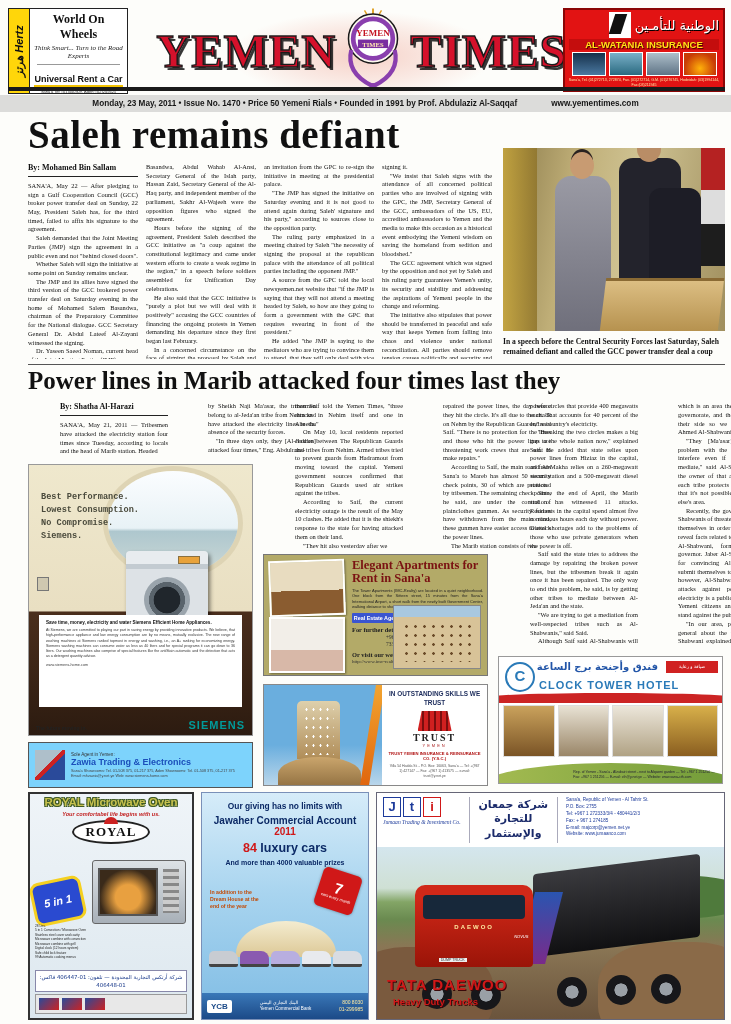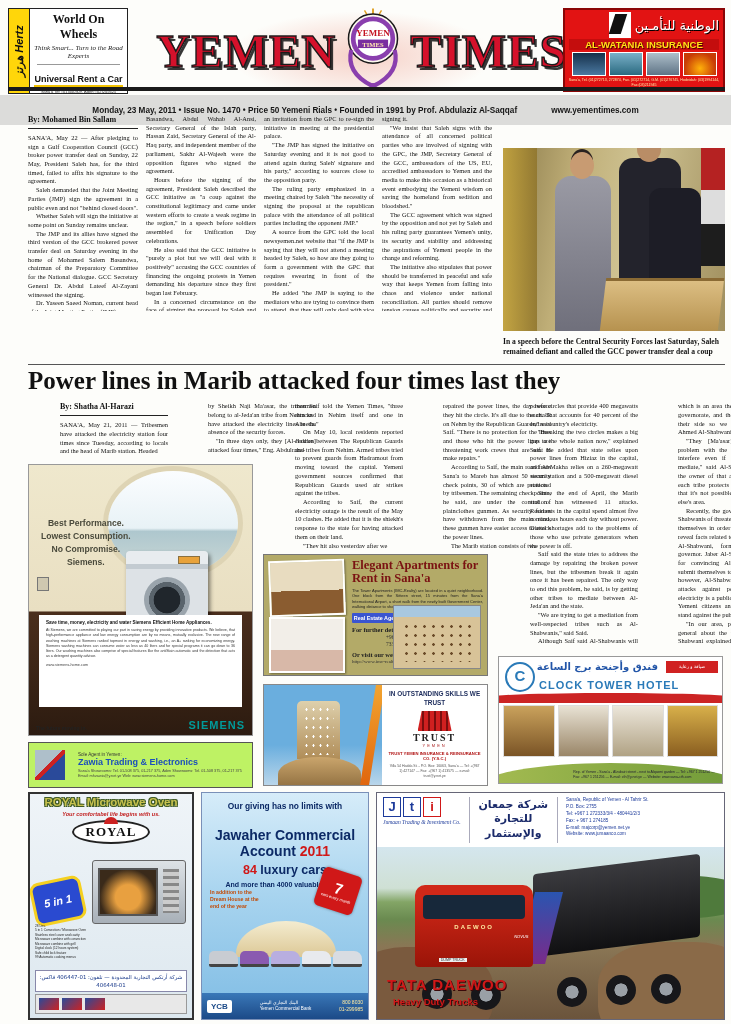--- a/index.html
+++ b/index.html
@@ -36,21 +36,21 @@
   .wt-en{margin:1px 4px;text-align:center;background:#c40d0d;color:#ffe316;font-family:"Liberation Sans",sans-serif;
          font-weight:bold;font-size:9.5px;text-shadow:1px 1px 0 #5a0000;}
   .wt-photos{display:flex;gap:3px;justify-content:center;margin-top:2px;}
   .wt-photos div{width:32px;height:22px;border:1px solid #fff;}
   .wt-p1{background:linear-gradient(180deg,#16304a,#4a78a0);}
   .wt-p2{background:linear-gradient(180deg,#7ab0c8,#2a6a80);}
   .wt-p3{background:linear-gradient(180deg,#aebfca,#5f7486);}
   .wt-p4{background:radial-gradient(circle at 50% 70%,#ffb10a,#c83c06 70%);}
   .wt-contact{font-size:3.6px;color:#ffe9a8;text-align:center;margin-top:2px;font-family:"Liberation Sans",sans-serif;line-height:1.35;padding:0 2px;}
 
-  .dateline{position:absolute;top:95px;left:0;right:0;height:30px;background:#dcdcda;display:flex;align-items:center;justify-content:center;
+  .dateline{position:absolute;top:95px;left:0;right:0;height:17px;background:#dcdcda;display:flex;align-items:center;justify-content:center;
             font-family:"Liberation Sans",sans-serif;font-weight:bold;font-size:8.2px;color:#161616;}
   .dateline .site{margin-left:34px;}
 
   
   .article1{position:absolute;top:115px;left:28px;right:6px;height:247px;}
   .article1 h1{margin:0 0 9px 0;font-size:39px;line-height:1;font-weight:bold;letter-spacing:.5px;}
   .a1-cols{display:flex;gap:8px;}
   .ncol{width:110px;flex:none;overflow:hidden;text-align:justify;font-size:6.4px;line-height:1.36;}
   .a1-cols .ncol{height:196px;}
   .ncol p{margin:0;text-indent:8px;}
@@ -78,38 +78,38 @@
   .g-cols .ncol{width:108px;margin-left:32px;}
   .g1 .ncol{height:56px;}
   .g2 .ncol{height:146px;}
   .g3 .ncol{height:246px;}
 
   
   .siemens-ad{position:relative;height:270px;margin-top:6px;border:1px solid #999;overflow:hidden;
      background:linear-gradient(180deg,#efe8cd 0%,#e9dfc2 54%,#4a2e1c 54.5%,#2c1b10 100%);}
   .sm-window{position:absolute;right:14px;top:6px;width:130px;height:104px;border-radius:50%;
      background:linear-gradient(180deg,#fbfdff 0%,#e8f2f6 55%,#aec7ce 58%,#cdd9d6 100%);box-shadow:0 0 0 5px #ded4b4;}
-  .sm-head{position:absolute;left:12px;top:52px;font-family:Liberation Sans, sans-serif;font-weight:bold;font-size:8.6px;line-height:1.5;color:#4a4a3c;text-align:center;}
+  .sm-head{position:absolute;left:12px;top:26px;font-family:Liberation Mono, monospace;font-weight:bold;font-size:8.6px;line-height:1.5;color:#4a4a3c;}
   .sm-machine{position:absolute;right:44px;top:86px;width:82px;height:92px;border-radius:4px;
      background:linear-gradient(180deg,#e8ecef 0 14%,#c3cbd1 14% 20%,#dde2e6 20% 100%);box-shadow:2px 3px 4px rgba(0,0,0,.5);}
   .sm-machine::before{content:"";position:absolute;left:18px;top:26px;width:46px;height:46px;border-radius:50%;
      background:radial-gradient(circle,#20262c 0 40%,#5a646c 42% 55%,#9aa4ac 56% 100%);}
   .sm-machine::after{content:"";position:absolute;right:8px;top:5px;width:20px;height:6px;background:#e8a23a;border:1px solid #8a7040;}
   .sm-cable1{position:absolute;left:22px;bottom:74px;width:120px;height:34px;border:2px solid #3f8f2b;border-radius:50%;border-top-color:transparent;transform:rotate(-6deg);}
   .sm-cable2{position:absolute;left:80px;bottom:58px;width:90px;height:26px;border:2px solid #357f24;border-radius:50%;border-bottom-color:transparent;transform:rotate(5deg);}
   .sm-socket{position:absolute;left:8px;top:112px;width:10px;height:12px;background:#cfc8b0;border:1px solid #777;}
   .sm-panel{position:absolute;left:10px;right:10px;top:150px;height:92px;background:#fff;padding:5px 7px;box-sizing:border-box;}
   .sm-panel-title{font-family:"Liberation Sans",sans-serif;font-weight:bold;font-size:4.6px;}
   .sm-panel-body{font-family:"Liberation Sans",sans-serif;font-size:3.6px;line-height:1.45;color:#333;margin-top:3px;text-align:justify;}
   .sm-web{font-family:"Liberation Sans",sans-serif;font-size:3.8px;margin-top:4px;color:#444;}
   .sm-bottom{position:absolute;left:7px;right:7px;bottom:4px;display:flex;justify-content:space-between;align-items:flex-end;}
   .sm-slogan{font-family:"Liberation Sans",sans-serif;font-size:5px;font-weight:bold;color:#222;}
   .sm-logo{font-family:"Liberation Sans",sans-serif;font-weight:bold;font-size:11px;color:#009a9a;letter-spacing:1px;}
 
-  .zawia{height:46px;margin-top:6px;border:1px solid #555;background:#bef264;display:flex;align-items:center;gap:13px;padding:0 6px;box-sizing:border-box;}
+  .zawia{height:46px;margin-top:6px;border:1px solid #555;background:#7dd3fc;display:flex;align-items:center;gap:6px;padding:0 6px;box-sizing:border-box;}
   .zw-logo{width:30px;height:30px;flex:none;background:linear-gradient(135deg,#aebfca 0 46%,#c22 46% 56%,#2a4a9a 56% 100%);}
   .zw-text{font-family:"Liberation Sans",sans-serif;line-height:1.3;}
   .zw-agent{font-size:4.6px;color:#333;}
   .zw-name{font-size:9px;font-weight:bold;color:#1b4fbb;}
   .zw-contact{font-size:3.8px;color:#444;}
 
   
   .apt-ad{position:relative;height:122px;margin-top:6px;border:1px solid #777;background:#b3aa68;overflow:hidden;padding:4px;box-sizing:border-box;}
   .apt-ph1,.apt-ph2{position:absolute;left:5px;width:72px;height:52px;border:2px solid #fff;box-shadow:1px 1px 2px rgba(0,0,0,.4);}
   .apt-ph1{top:5px;background:linear-gradient(180deg,#e8dcc0 0 55%,#8a5c30 55% 100%);transform:rotate(-2deg);}
@@ -179,21 +179,21 @@
      background:radial-gradient(circle at 50% 62%,#e8a040 0 32%,#3a2a1a 72%);}
   .ry-mw::after{content:"";position:absolute;right:6px;top:8px;width:16px;height:44px;background:repeating-linear-gradient(180deg,#888 0 3px,#ccc 3px 7px);}
   .ry-features{position:absolute;left:5px;top:130px;width:88px;text-align:left;font-size:3.2px;line-height:1.4;color:#222;}
   .ry-arabic{position:absolute;left:5px;right:5px;bottom:26px;border:1px solid #88a;background:#fff;font-size:5.4px;color:#1a3a8a;padding:2px;line-height:1.5;}
   .ry-strip{position:absolute;left:5px;right:5px;bottom:4px;height:18px;background:#e8e8e8;border:1px solid #999;display:flex;gap:3px;align-items:center;padding:0 3px;}
   .ry-strip div{width:20px;height:12px;background:linear-gradient(135deg,#2a4a9a,#c22);}
 
   .ycb-ad{width:168px;flex:none;border:1px solid #7a90b8;position:relative;overflow:hidden;text-align:center;
      background:linear-gradient(180deg,#d6ecf9 0%,#a8d4ef 45%,#7fbce4 100%);font-family:"Liberation Sans",sans-serif;padding-top:8px;box-sizing:border-box;}
   .yc-l1{font-weight:bold;font-size:8.4px;color:#0c2a66;}
-  .yc-l2{font-weight:bold;font-size:14px;color:#0c2a66;margin-top:16px;}
+  .yc-l2{font-weight:bold;font-size:10px;color:#0c2a66;margin-top:4px;}
   .yc-l2 em{font-style:normal;color:#d01818;}
   .yc-l3{font-weight:bold;font-size:12.5px;color:#0c2a66;margin-top:4px;}
   .yc-l3 em{font-style:normal;color:#d01818;}
   .yc-l4{font-weight:bold;font-size:7px;color:#0c2a66;margin-top:4px;}
   .yc-note{position:absolute;left:8px;top:96px;width:56px;font-size:5.2px;font-weight:bold;color:#c24a06;line-height:1.35;text-align:left;}
   .yc-tag{position:absolute;right:10px;top:78px;width:40px;height:40px;background:#d01818;border-radius:5px;transform:rotate(18deg);
      color:#fff;display:flex;flex-direction:column;align-items:center;justify-content:center;box-shadow:0 0 3px rgba(0,0,0,.4);}
   .yc-tag b{font-size:15px;line-height:1;}
   .yc-tag span{font-size:4px;}
   .yc-villa{position:absolute;left:34px;top:128px;width:100px;height:36px;border-radius:50% 50% 0 0/90% 90% 0 0;
@@ -295,20 +295,21 @@
     </div>
   </div>
   <div class="mast-rule"></div>
 
   <div class="dateline">
     <span>Monday, 23 May, 2011  •  Issue No. 1470  •  Price 50 Yemeni Rials  •  Founded in 1991 by Prof. Abdulaziz Al-Saqqaf</span>
     <span class="site">www.yementimes.com</span>
   </div>
 
   <div class="article1">
+    <h1>Saleh remains defiant</h1>
     <div class="a1-cols">
       <div class="ncol">
         <div class="byline">By: Mohamed Bin Sallam</div>
         <div class="tinycols">
             <p>SANA'A, May 22 — After pledging to sign a Gulf Cooperation Council (GCC) broker power transfer deal on Sunday, 22 May, President Saleh has, for the third timed, failed to affix his signature to the agreement.</p>
             <p>Saleh demanded that the Joint Meeting Parties (JMP) sign the agreement in a public even and not "behind closed doors".</p>
             <p>Whether Saleh will sign the initiative at some point on Sunday remains unclear.</p>
             <p>The JMP and its allies have signed the third version of the GCC brokered power transfer deal on Saturday evening in the home of Mohamed Salem Basandwa, chairman of the Preparatory Committee for the National dialogue. GCC Secretary General Dr. Abdul Lateef Al-Zayani witnessed the signing.</p>
             <p>Dr. Yaseen Saeed Noman, current head of the Joint Meeting Parties (JMP),</p>
           </div>

